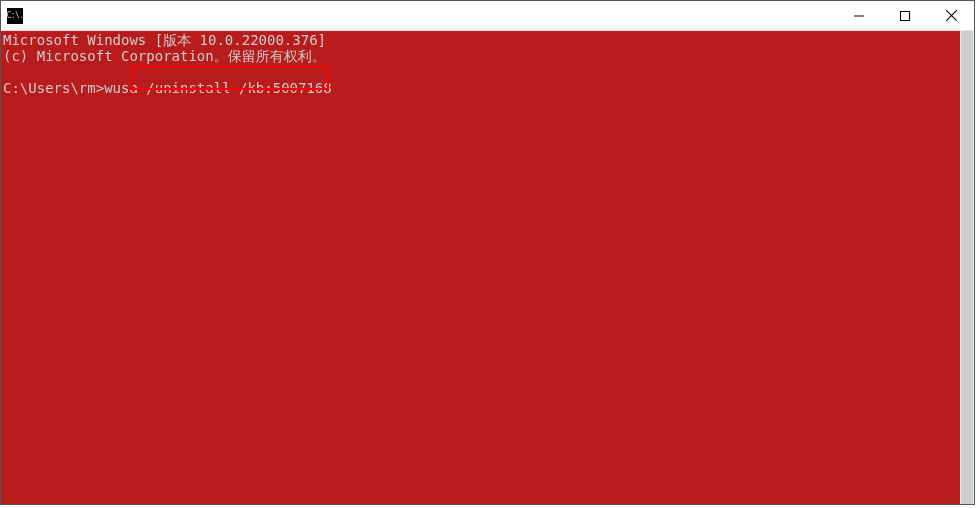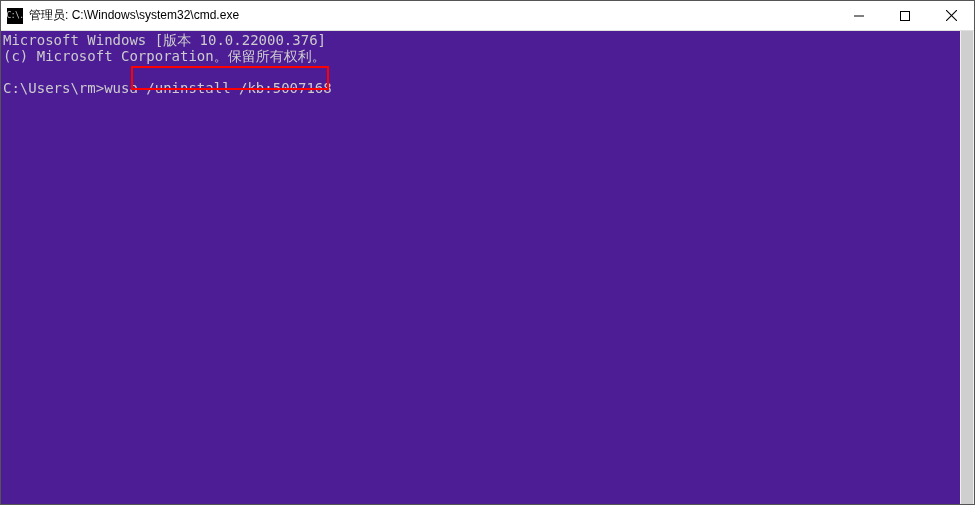--- a/index.html
+++ b/index.html
@@ -55,21 +55,21 @@
     display: flex;
     align-items: center;
     justify-content: center;
     color: #000;
     font-size: 10px;
   }
   .win-btn svg { width: 10px; height: 10px; stroke: #000; stroke-width: 1; fill: none; }
   .win-btn.close svg { width: 11px; height: 11px; }
   .console-area {
     flex: 1 1 auto;
-    background: #4c1d95;
+    background: #b91c1c;
     position: relative;
     overflow: hidden;
   }
   .console-text {
     position: absolute;
     left: 2px; top: 1px; right: 14px;
     font-family: "NSimSun", "SimSun", Consolas, monospace;
     font-size: 14px;
     line-height: 16px;
     color: #cccccc;
@@ -101,21 +101,20 @@
 </style>
 </head>
 <body>
 
 <div class="window">
 
   <div class="titlebar">
     <div class="app-icon">
       <span>C:\.</span>
     </div>
-    <div class="title-text">管理员: C:\Windows\system32\cmd.exe</div>
     <div class="spacer"></div>
     <div class="win-btn">
       <svg viewBox="0 0 10 10">
           <line x1="0" y1="5" x2="10" y2="5"></line>
         </svg>
     </div>
     <div class="win-btn">
       <svg viewBox="0 0 10 10">
           <rect x="0.5" y="0.5" width="9" height="9"></rect>
         </svg>

